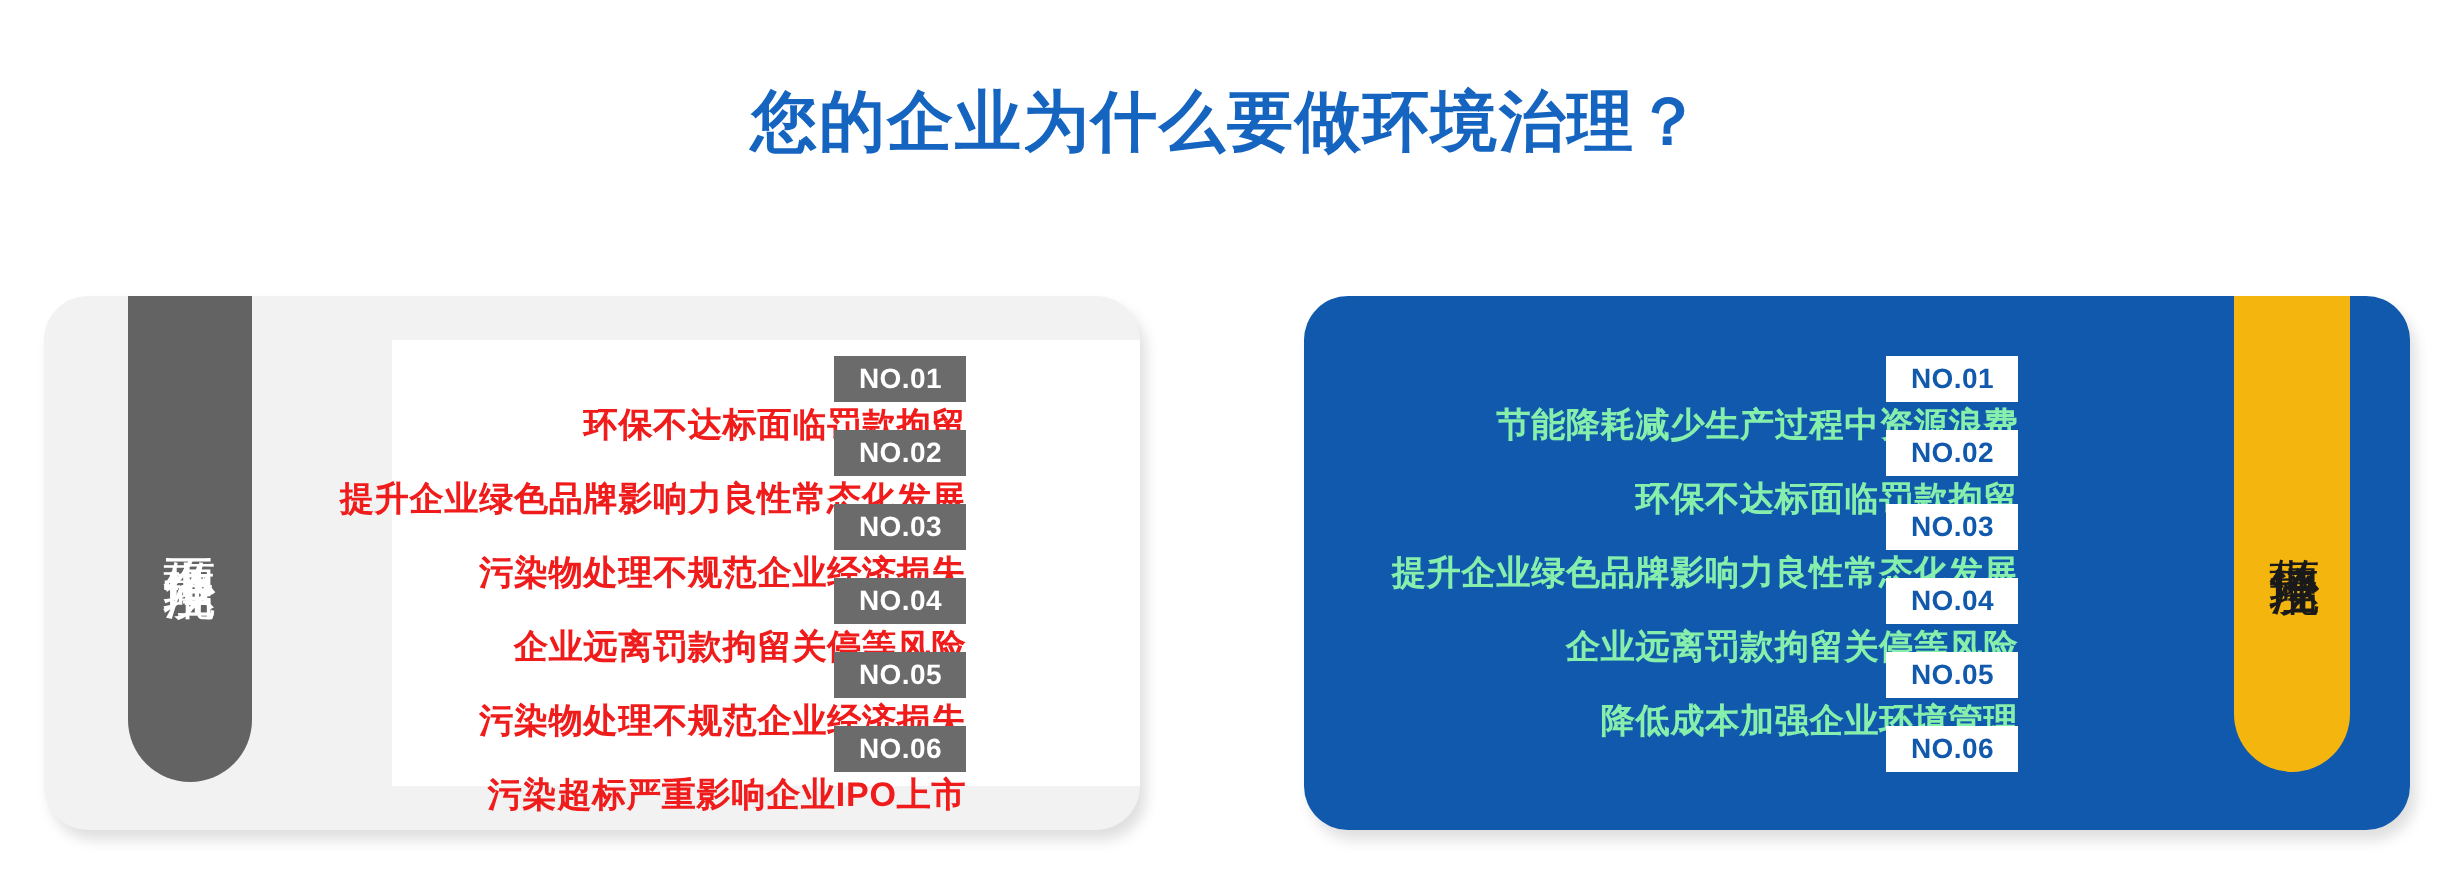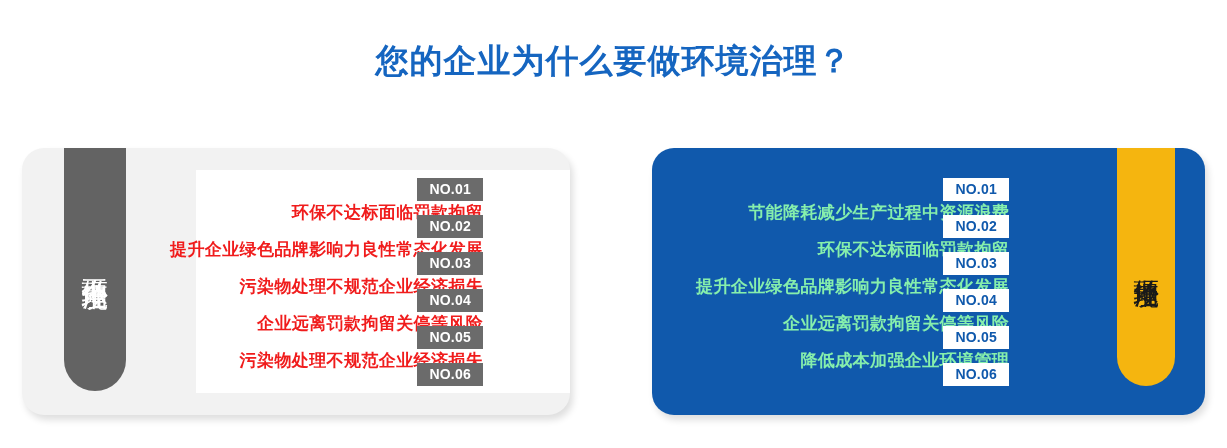--- a/index.html
+++ b/index.html
@@ -195,20 +195,21 @@
     <div class="item-row">
       <span class="badge badge-gray">NO.04</span>
       <span class="item-text text-red">企业远离罚款拘留关停等风险</span>
     </div>
     <div class="item-row">
       <span class="badge badge-gray">NO.05</span>
       <span class="item-text text-red">污染物处理不规范企业经济损失</span>
     </div>
     <div class="item-row">
       <span class="badge badge-gray">NO.06</span>
+      <span class="item-text text-red">污染超标严重影响企业IPO上市</span>
     </div>
   </div>
 </div>
 
 <div class="panel" id="panel-right">
   <div class="side-tab-yellow">
     <span class="tab-text">做环境治理</span>
   </div>
 
   <div class="item-list">

